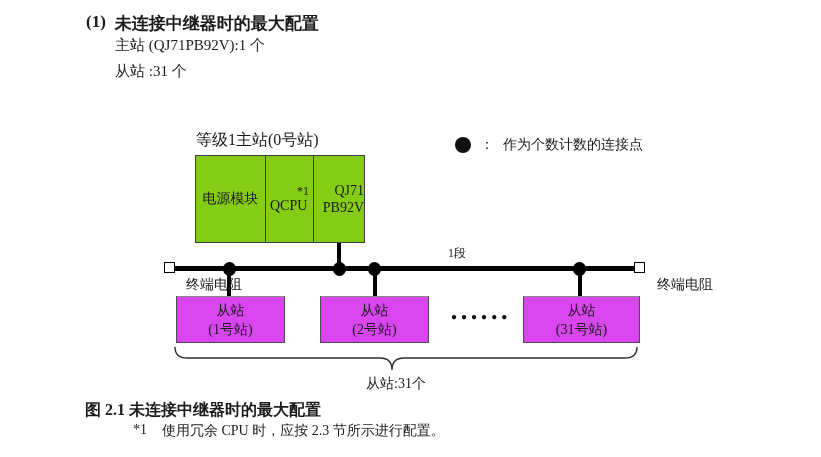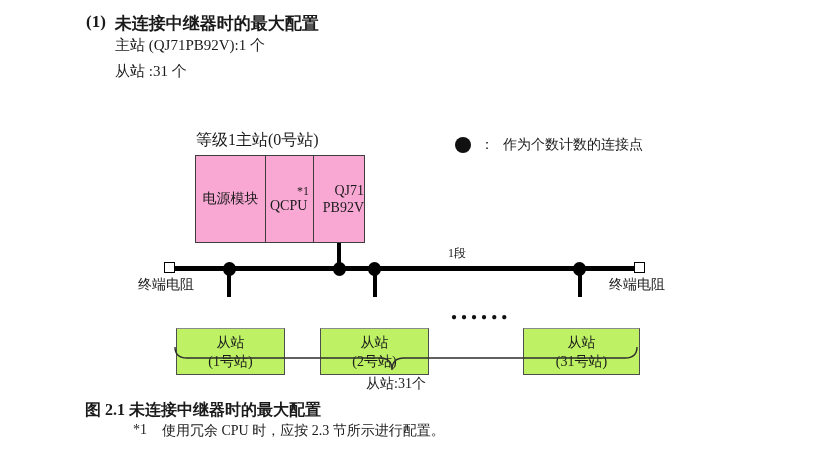--- a/index.html
+++ b/index.html
@@ -16,57 +16,57 @@
   
   .heading{left:86px;top:12px;display:flex;gap:9px;font-size:17px;font-weight:bold;white-space:nowrap;}
   .intro-line{left:115px;font-size:15px;white-space:nowrap;}
   .intro-master{top:36px;}
   .intro-slave{top:62px;}
 
   
   .master-label{left:196px;top:130px;font-size:16px;white-space:nowrap;}
   .master-box{
     left:195px;top:155px;width:170px;height:88px;
-    border:1.5px solid #3d3d3d;display:flex;box-sizing:border-box;background:#f9a8d4;
+    border:1.5px solid #3d3d3d;display:flex;box-sizing:border-box;background:#84cc16;
   }
   .cell{box-sizing:border-box;display:flex;flex-direction:column;justify-content:center;font-size:14px;}
   .cell-power{width:69px;align-items:center;}
   .cell-qcpu{width:49px;border-left:1.5px solid #3d3d3d;border-right:1.5px solid #3d3d3d;padding-left:4px;}
   .cell-pb{flex:1;padding-left:5px;line-height:17px;text-align:right;}
   .fn-ref{font-size:12px;align-self:flex-end;margin-right:4px;margin-bottom:-1px;}
 
   
   .legend{left:455px;top:136px;display:flex;align-items:center;gap:9px;font-size:14px;white-space:nowrap;}
   .legend-dot{width:16px;height:16px;border-radius:50%;background:#111;}
 
   
   .segment-label{left:448px;top:245px;font-size:12px;}
   .bus-line{left:169px;top:266px;width:471px;height:5px;background:#000;}
   .term-sq{width:9px;height:9px;background:#fff;border:1.6px solid #000;top:262px;}
   .term-sq-left{left:164px;}
   .term-sq-right{left:634px;}
-  .term-label{top:276px;font-size:14px;white-space:nowrap;}
+  .term-label{top:276px;font-size:14px;white-space:nowrap;margin-left:48px;}
   .term-label-left{left:138px;}
   .term-label-right{left:609px;}
   .drop{width:4px;background:#000;}
   .drop-master{left:337px;top:243px;height:25px;}
   .drop-s1{left:227px;top:270px;height:27px;}
   .drop-s2{left:373px;top:270px;height:27px;}
   .drop-s31{left:578px;top:270px;height:27px;}
   .bus-dot{width:13px;height:14px;border-radius:50%;background:#000;top:262px;}
   .dot-1{left:223px;}
   .dot-2{left:333px;}
   .dot-3{left:368px;}
   .dot-4{left:573px;}
 
   
   .slave-box{
     top:296px;height:47px;border:1.5px solid #4d4d4d;border-top-color:#8a8a8a;
     box-sizing:border-box;display:flex;flex-direction:column;justify-content:center;
-    align-items:center;font-size:14px;line-height:19px;background:#bef264;margin-top:32px;
+    align-items:center;font-size:14px;line-height:19px;background:#d946ef;
   }
   .slave-1{left:176px;width:109px;}
   .slave-2{left:320px;width:109px;}
   .slave-31{left:523px;width:117px;}
   .ellipsis{left:451px;top:311px;font-size:10px;letter-spacing:4px;color:#111;white-space:nowrap;}
 
   
   .brace{left:170px;top:344px;}
   .brace-label{left:346px;top:375px;width:100px;text-align:center;font-size:14px;white-space:nowrap;}
   .caption{left:85px;top:400px;width:680px;text-align:left;font-size:16px;font-weight:bold;white-space:nowrap;}

